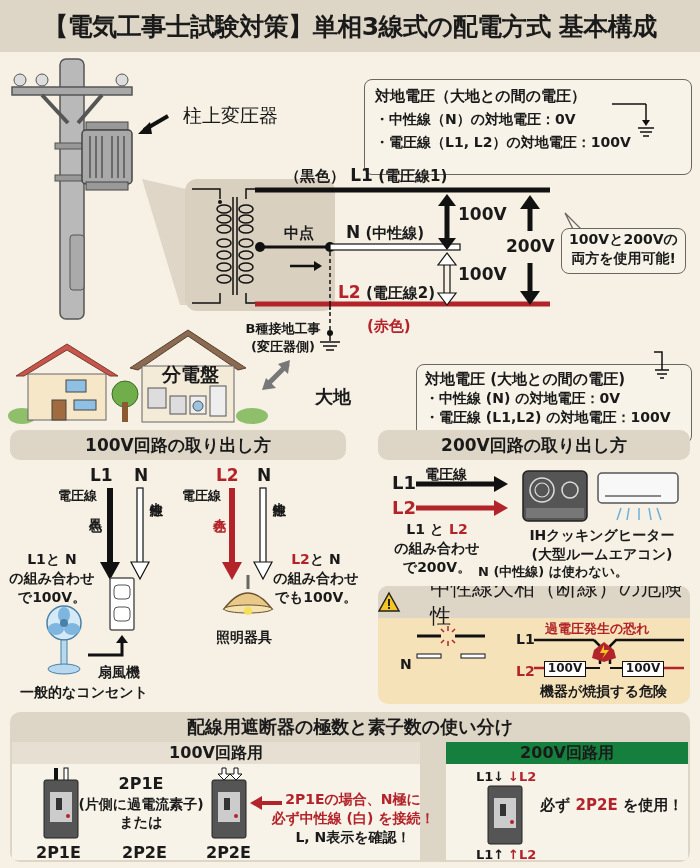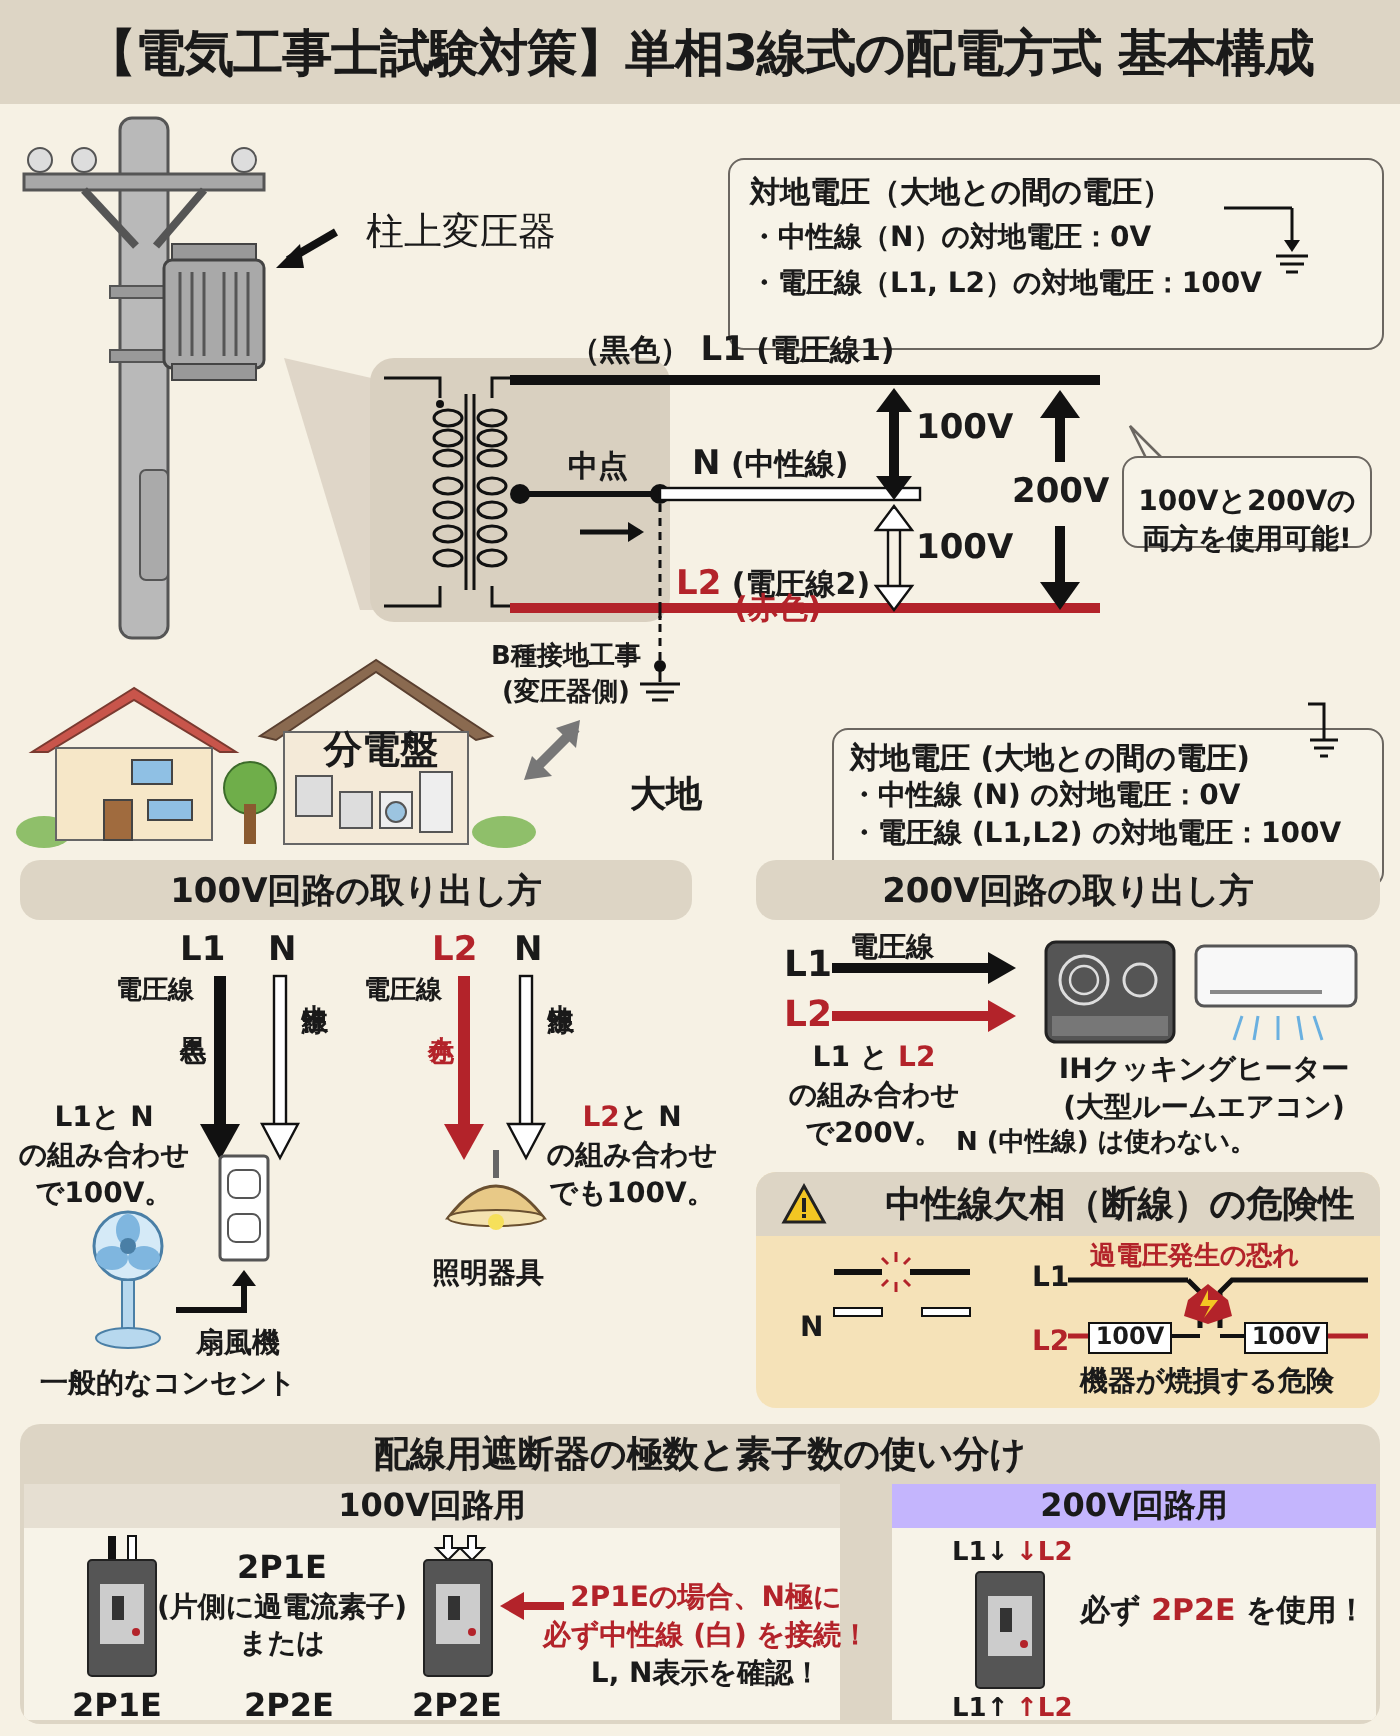--- a/index.html
+++ b/index.html
@@ -147,21 +147,21 @@
 </div>
 <div class="abs t15" style="left:284px;top:224px;">中点</div>
 <div class="abs t15" style="left:346px;top:222px;">
   <span style="font-size:17px;">N</span>
   <span>(中性線)</span>
 </div>
 <div class="abs t15" style="left:338px;top:282px;">
   <span class="red" style="font-size:17px;">L2</span>
   <span>(電圧線2)</span>
 </div>
-<div class="abs t15 red" style="left:367px;top:295px;">(赤色)</div>
+<div class="abs t15 red" style="left:367px;top:317px;">(赤色)</div>
 
 <svg style="left:436px;top:194px;" width="22" height="56">
   <line x1="11" y1="8" x2="11" y2="48" stroke="#111" stroke-width="5"></line>
   <polygon points="11,0 2,12 20,12" fill="#111"></polygon>
   <polygon points="11,56 2,44 20,44" fill="#111"></polygon>
 </svg>
 <div class="abs" style="left:458px;top:204px;font-size:17px;font-weight:bold;">100V</div>
 <svg style="left:436px;top:253px;" width="22" height="52">
   <line x1="8" y1="10" x2="8" y2="42" stroke="#111" stroke-width="1.2"></line>
   <line x1="14" y1="10" x2="14" y2="42" stroke="#111" stroke-width="1.2"></line>
@@ -173,21 +173,21 @@
   <line x1="12" y1="10" x2="12" y2="36" stroke="#111" stroke-width="5"></line>
   <polygon points="12,0 2,14 22,14" fill="#111"></polygon>
   <line x1="12" y1="68" x2="12" y2="100" stroke="#111" stroke-width="5"></line>
   <polygon points="12,110 2,96 22,96" fill="#111"></polygon>
 </svg>
 <div class="abs" style="left:506px;top:236px;font-size:17px;font-weight:bold;">200V</div>
 
 <svg style="left:563px;top:211px;" width="20" height="20">
   <polygon points="2,2 18,18 10,18" fill="#f7f3e8" stroke="#6b6660" stroke-width="1.3"></polygon>
 </svg>
-<div class="abs box center" style="left:561px;top:228px;width:125px;height:46px;padding:13px 2px;">
+<div class="abs box center" style="left:561px;top:228px;width:125px;height:46px;padding:1px 2px;">
   <div class="t14">100Vと200Vの</div>
   <div class="t14">両方を使用可能!</div>
 </div>
 
 <div class="abs t13 center" style="left:228px;top:320px;width:110px;">
   <div>B種接地工事</div>
   <div>(変圧器側)</div>
 </div>
 <div class="abs" style="left:315px;top:385px;font-size:18px;font-weight:bold;font-family:Liberation Mono, monospace;">大地</div>
 
@@ -339,21 +339,21 @@
 </div>
 <div class="abs t13" style="left:478px;top:563px;">N (中性線) は使わない。</div>
 
 <div class="abs" style="left:378px;top:586px;width:312px;height:118px;background:#f5e2b8;border-radius:10px;overflow:hidden;">
   <div style="background:#ddd5c5;height:32px;display:flex;align-items:center;justify-content:center;gap:6px;">
     <svg style="position:static;" width="22" height="20">
       <polygon points="11,1 21,19 1,19" fill="#f3c623" stroke="#222" stroke-width="1.5"></polygon>
       <rect x="10" y="7" width="2" height="7" fill="#222"></rect>
         <rect x="10" y="15" width="2" height="2" fill="#222"></rect>
     </svg>
-    <span style="font-size:18px;font-weight:bold;margin-left:24px;">中性線欠相（断線）の危険性</span>
+    <span style="font-size:21px;font-weight:normal;margin-left:24px;">中性線欠相（断線）の危険性</span>
   </div>
 </div>
 <svg style="left:405px;top:624px;" width="90" height="40">
   <line x1="12" y1="12" x2="36" y2="12" stroke="#111" stroke-width="3"></line>
   <line x1="50" y1="12" x2="80" y2="12" stroke="#111" stroke-width="3"></line>
   <g stroke="#b3232a" stroke-width="1.5">
     <line x1="43" y1="2" x2="43" y2="7"></line>
       <line x1="43" y1="17" x2="43" y2="22"></line>
     <line x1="36" y1="5" x2="39" y2="8"></line>
       <line x1="47" y1="16" x2="50" y2="19"></line>
@@ -381,21 +381,21 @@
 <div class="abs" style="left:544px;top:661px;width:42px;height:16px;border:1.5px solid #111;background:#fff;font-size:12px;font-weight:bold;text-align:center;line-height:13px;">100V</div>
 <div class="abs" style="left:622px;top:661px;width:42px;height:16px;border:1.5px solid #111;background:#fff;font-size:12px;font-weight:bold;text-align:center;line-height:13px;">100V</div>
 <div class="abs t14" style="left:540px;top:682px;">機器が焼損する危険</div>
 
 <div class="abs" style="left:10px;top:712px;width:680px;height:150px;border-radius:10px;background:#ddd5c5;overflow:hidden;">
   <div style="height:30px;display:flex;align-items:center;justify-content:center;font-size:18px;font-weight:bold;">配線用遮断器の極数と素子数の使い分け</div>
   <div style="position:absolute;left:2px;top:30px;width:408px;height:118px;background:#f7f3e8;">
     <div style="height:22px;background:#e6dfd2;display:flex;align-items:center;justify-content:center;font-size:16px;font-weight:bold;">100V回路用</div>
   </div>
   <div style="position:absolute;left:436px;top:30px;width:242px;height:118px;background:#f7f3e8;">
-    <div style="height:22px;background:#c4b5fd;display:flex;align-items:center;justify-content:center;font-size:16px;font-weight:bold;">200V回路用</div>
+    <div style="height:22px;background:#15803d;display:flex;align-items:center;justify-content:center;font-size:16px;font-weight:bold;">200V回路用</div>
   </div>
 </div>
 
 <svg style="left:42px;top:768px;" width="38" height="72">
   <rect x="12" y="0" width="4" height="14" fill="#111"></rect>
   <rect x="22" y="0" width="4" height="14" fill="#fff" stroke="#111"></rect>
   <rect x="2" y="12" width="34" height="58" fill="#555" stroke="#222" rx="2"></rect>
   <rect x="8" y="24" width="22" height="30" fill="#ccc"></rect>
   <rect x="14" y="30" width="6" height="12" fill="#333"></rect>
   <circle cx="26" cy="48" r="2" fill="#b3232a"></circle>

